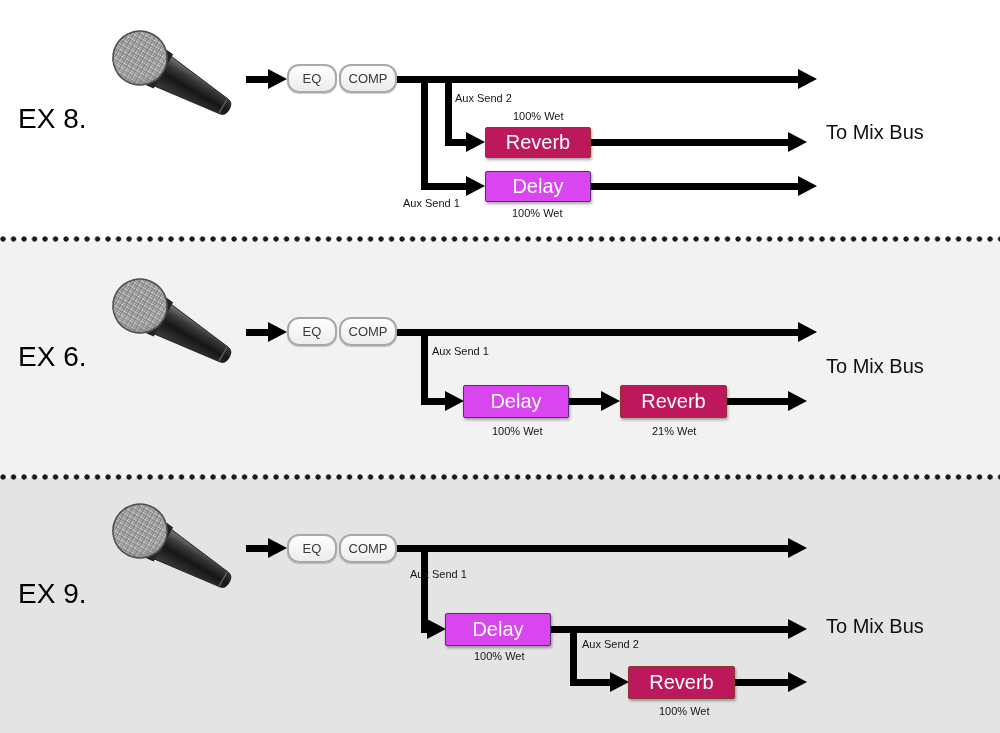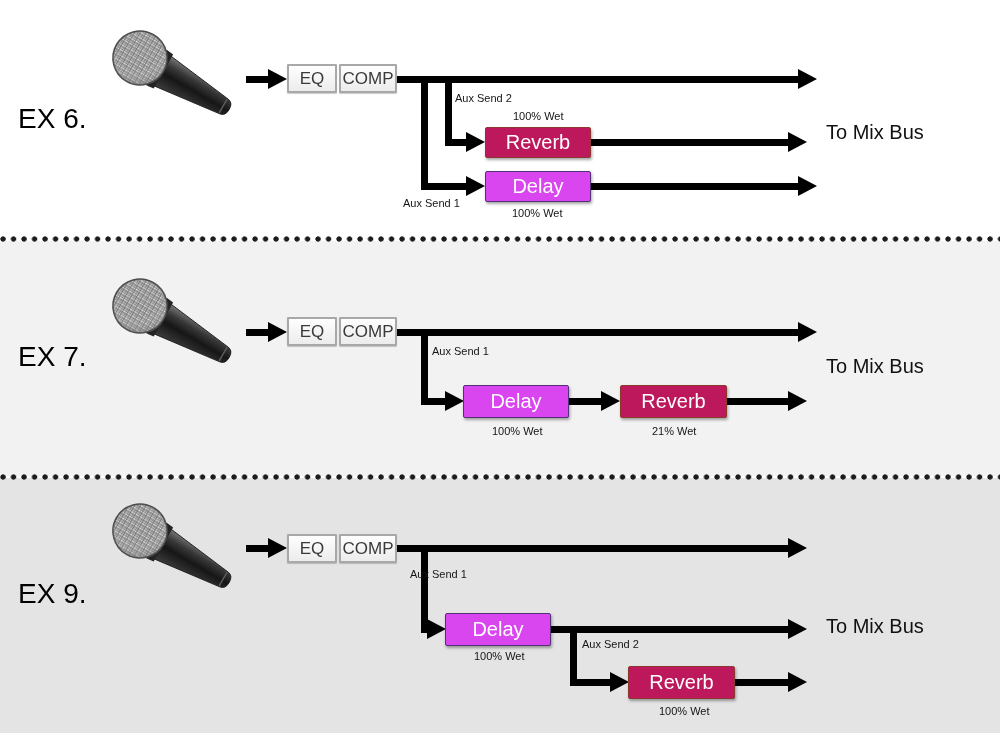--- a/index.html
+++ b/index.html
@@ -5,21 +5,21 @@
   *{box-sizing:border-box;margin:0;padding:0}
   html,body{background:#fff}
   body{font-family:"Liberation Sans", sans-serif;}
   #stage{position:relative;width:1000px;height:733px;background:#fff;overflow:hidden}
   .panel{position:absolute;left:0;width:1000px}
   .panel > *{position:absolute}
   .hline{height:7px;background:#000}
   .vline{width:7px;background:#000}
   .ah{width:0;height:0;border-top:10.5px solid transparent;border-bottom:10.5px solid transparent;border-left:19px solid #000}
   .io{display:flex;align-items:center;justify-content:center;background:linear-gradient(#fefefe,#ececec);
-      border:2px solid #a8a8a8;border-radius:1px;font-size:17px;color:#3a3a3a;box-shadow:0 1px 1px rgba(0,0,0,.2)}
+      border:2px solid #a8a8a8;border-radius:12px;font-size:13px;color:#3a3a3a;box-shadow:0 1px 1px rgba(0,0,0,.2)}
   .fx{display:flex;align-items:center;justify-content:center;color:#fff;font-size:20px;border-radius:2px;
       box-shadow:1px 2px 3px rgba(0,0,0,.35)}
   .fx.reverb{background:#be185d;border:1px solid #8c382e}
   .fx.delay{background:#d946ef;border:1px solid #543076}
   .small{font-size:11px;color:#151515;white-space:nowrap}
   .ex{font-size:28px;color:#000;white-space:nowrap}
   .mix{font-size:20px;color:#101010;white-space:nowrap}
   .dots{position:absolute;left:0;width:1000px;height:6px;
         background-image:radial-gradient(circle at 3px 3px,#1c1c1c 2.3px,transparent 3px);
         background-size:10.5px 6px;background-repeat:repeat-x}
@@ -51,21 +51,21 @@
       <path d="M49 9.5 L57 10.5 L57 49.5 L49 50.5 Z" fill="#242424"></path>
       <circle cx="30" cy="30" r="27" fill="url(#micMesh)" stroke="#4c4c4c" stroke-width="1.6"></circle>
       <circle cx="30" cy="30" r="27" fill="url(#micShade)"></circle>
     </g>
   </defs>
 </svg>
 
 <div id="stage">
 
   <section class="panel" style="top:0;height:238px;background:#ffffff">
-    <div class="ex" style="left:18px;top:103px">EX 6.</div>
+    <div class="ex" style="left:18px;top:103px">EX 8.</div>
     <svg class="mic" style="left:98px;top:24px" width="150" height="100" viewBox="0 0 150 100">
         <use href="#mic-shape" transform="translate(12,4) rotate(30 30 30)"></use>
       </svg>
 
     <div class="hline" style="left:246px;top:76px;width:26px"></div>
     <span class="ah" style="left:268px;top:69px"></span>
 
     <div class="io" style="left:287px;top:64px;width:50px;height:29px">EQ</div>
     <div class="io" style="left:339px;top:64px;width:58px;height:29px">COMP</div>
 
@@ -87,21 +87,21 @@
     <div class="small" style="left:403px;top:197px">Aux Send 1</div>
     <div class="fx delay" style="left:485px;top:171px;width:106px;height:31px">Delay</div>
     <div class="hline" style="left:591px;top:183px;width:209px"></div>
     <span class="ah" style="left:798px;top:176px"></span>
     <div class="small" style="left:512px;top:207px">100% Wet</div>
 
     <div class="mix" style="left:826px;top:121px">To Mix Bus</div>
   </section>
 
   <section class="panel" style="top:241px;height:235px;background:#f2f2f2">
-    <div class="ex" style="left:18px;top:100px">EX 7.</div>
+    <div class="ex" style="left:18px;top:100px">EX 6.</div>
     <svg class="mic" style="left:98px;top:31px" width="150" height="100" viewBox="0 0 150 100">
         <use href="#mic-shape" transform="translate(12,4) rotate(30 30 30)"></use>
       </svg>
 
     <div class="hline" style="left:246px;top:88px;width:26px"></div>
     <span class="ah" style="left:268px;top:81px"></span>
 
     <div class="io" style="left:287px;top:76px;width:50px;height:29px">EQ</div>
     <div class="io" style="left:339px;top:76px;width:58px;height:29px">COMP</div>
 

